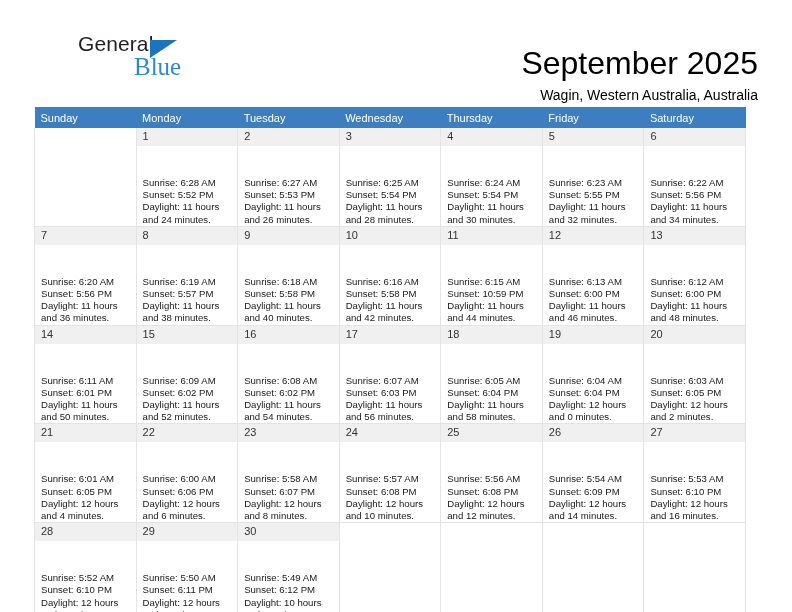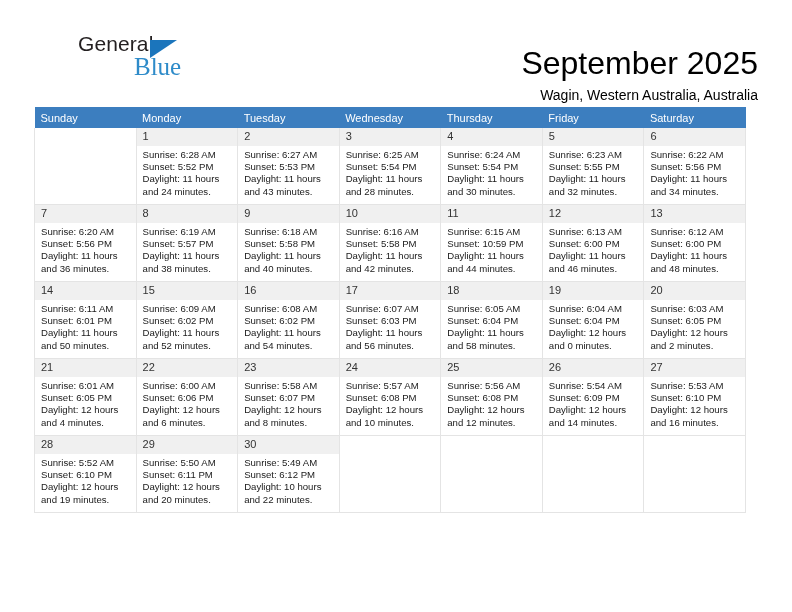--- a/index.html
+++ b/index.html
@@ -128,20 +128,21 @@
   }
   .daynum.blank {
     background: #ffffff;
     color: transparent;
   }
   .dayinfo {
     padding: 3px 5px 0 6px;
     font-size: 9.6px;
     line-height: 12.2px;
     color: #1a1a1a;
+    margin-top: 28px;
   }
   .dayinfo div {
     white-space: nowrap;
   }
   .dayinfo .daylight {
     white-space: normal;
   }
 </style>
 </head>
 <body>
@@ -186,21 +187,21 @@
               <div>Sunrise: 6:28 AM</div>
               <div>Sunset: 5:52 PM</div>
               <div class="daylight">Daylight: 11 hours and 24 minutes.</div>
             </div>
           </td>
           <td>
             <span class="daynum">2</span>
             <div class="dayinfo">
               <div>Sunrise: 6:27 AM</div>
               <div>Sunset: 5:53 PM</div>
-              <div class="daylight">Daylight: 11 hours and 43 minutes.</div>
+              <div class="daylight">Daylight: 11 hours and 26 minutes.</div>
             </div>
           </td>
           <td>
             <span class="daynum">3</span>
             <div class="dayinfo">
               <div>Sunrise: 6:25 AM</div>
               <div>Sunset: 5:54 PM</div>
               <div class="daylight">Daylight: 11 hours and 28 minutes.</div>
             </div>
           </td>

